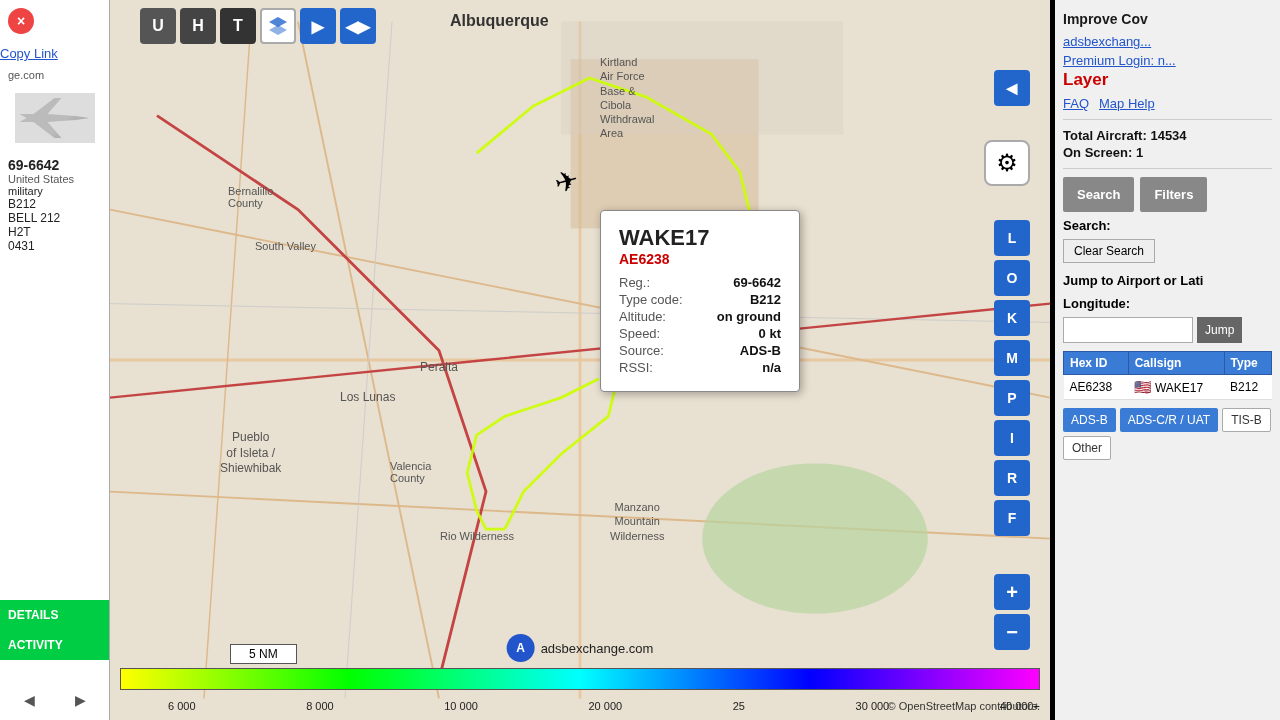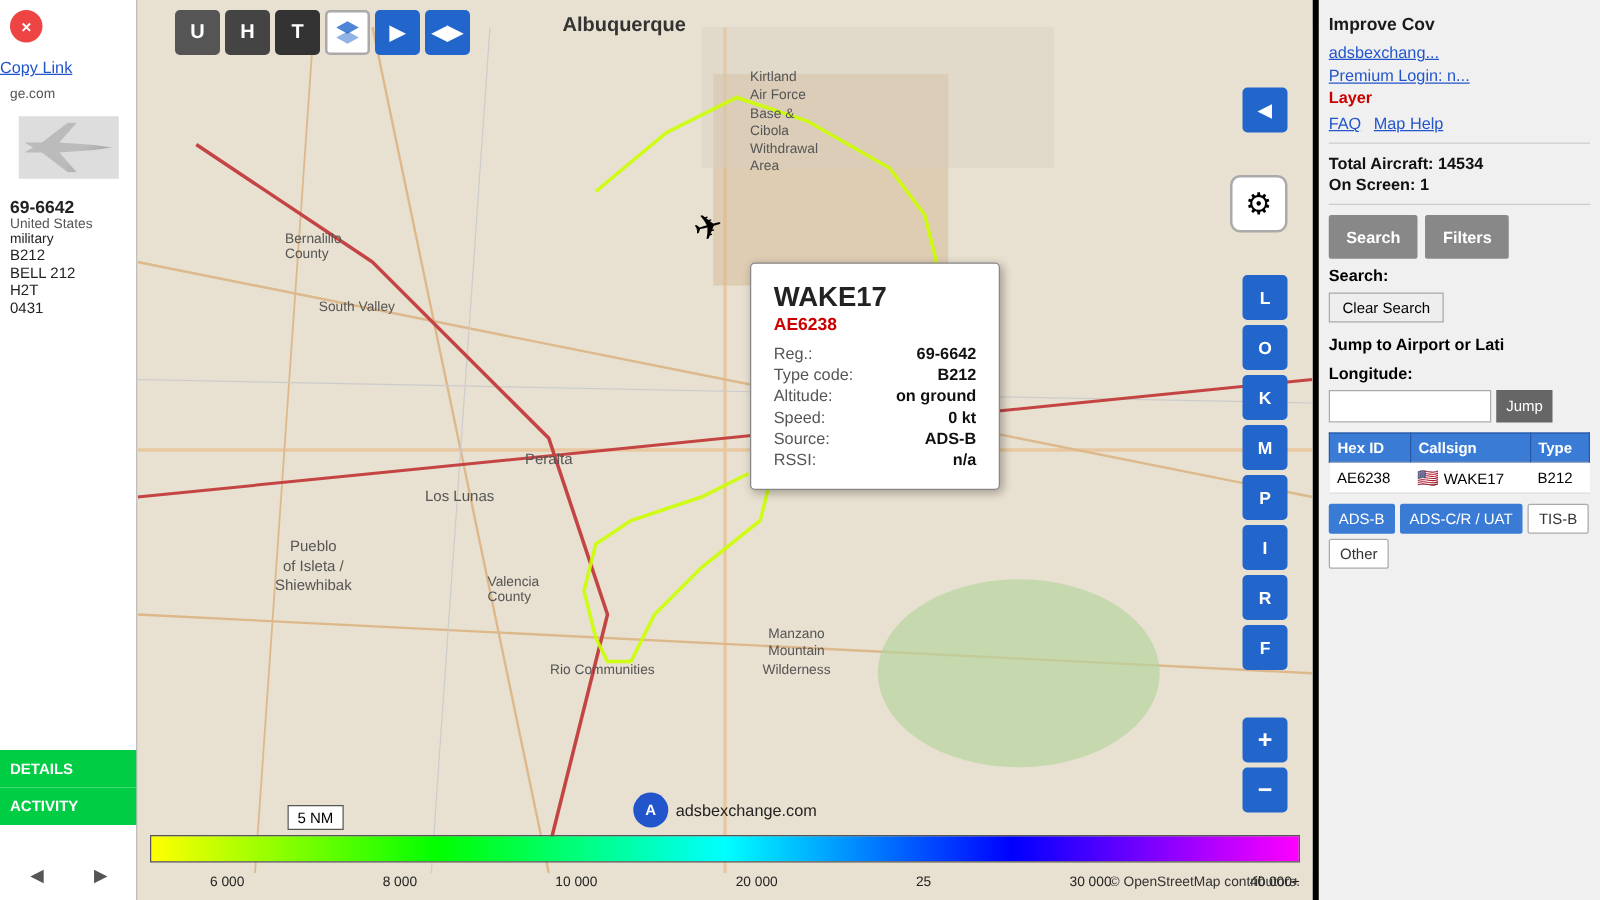--- a/index.html
+++ b/index.html
@@ -92,21 +92,21 @@
       z-index: 10;
     }
     .altitude-labels {
       position: absolute; bottom: 8px; left: 10px; right: 10px;
       display: flex; justify-content: space-between;
       font-size: 11px; color: #222; z-index: 11; padding-left: 48px;
     }
     .nm-box {
       position: absolute; bottom: 56px; left: 120px;
       background: white; border: 1px solid #555;
-      padding: 2px 7px; font-size: 12px; z-index: 12;
+      padding: 2px 18px; font-size: 12px; z-index: 12;
     }
     .copyright {
       position: absolute; bottom: 8px; right: 10px;
       font-size: 11px; color: #333; z-index: 12;
     }
 
     
     .aircraft-popup {
       position: absolute; top: 210px; left: 490px;
       background: white;
@@ -353,21 +353,21 @@
   <div style="position:absolute; top:12px; left:340px; font-size:16px; font-weight:bold; color:#333; z-index:10;text-align:center;">Albuquerque</div>
 
   <div style="position:absolute; top:55px; left:490px; font-size:11px; color:#555; text-align:left; line-height:1.3; z-index:10; width:130px;">
     Kirtland<br>Air Force<br>Base &amp;<br>Cibola<br>Withdrawal<br>Area
   </div>
   <div style="position:absolute; top:240px; left:145px; font-size:11px; color:#555; z-index:10;">South Valley</div>
   <div style="position:absolute; top:360px; left:310px; font-size:12px; color:#555; z-index:10;">Peralta</div>
   <div style="position:absolute; top:390px; left:230px; font-size:12px; color:#555; z-index:10;">Los Lunas</div>
   <div style="position:absolute; top:430px; left:110px; font-size:12px; color:#555; text-align:center; line-height:1.3; z-index:10;">Pueblo<br>of Isleta /<br>Shiewhibak</div>
   <div style="position:absolute; top:460px; left:280px; font-size:11px; color:#555; z-index:10;">Valencia<br>County</div>
-  <div style="position:absolute; top:530px; left:330px; font-size:11px; color:#555; z-index:10;">Rio Communities</div>
+  <div style="position:absolute; top:530px; left:330px; font-size:11px; color:#555; z-index:10;">Rio Wilderness</div>
   <div style="position:absolute; top:500px; left:500px; font-size:11px; color:#555; text-align:center; line-height:1.3; z-index:10;">Manzano<br>Mountain<br>Wilderness</div>
   <div style="position:absolute; top:185px; left:118px; font-size:11px; color:#555; z-index:10;">Bernalillo<br>County</div>
 
   <div class="map-toolbar">
     <button class="map-btn btn-u">U</button>
     <button class="map-btn btn-h">H</button>
     <button class="map-btn btn-t">T</button>
     <button class="map-btn btn-layer">
       <svg width="22" height="22" viewBox="0 0 22 22">
         <polygon points="11,2 20,7 11,12 2,7" fill="#2266cc" opacity="0.8"></polygon>
@@ -451,21 +451,21 @@
 
   <div class="copyright">
     <span>© OpenStreetMap contributors.</span>
   </div>
 </div>
 
 <div id="right-panel">
   <div class="panel-title">Improve Cov</div>
   <div class="panel-link">adsbexchang...</div>
   <div class="panel-link" style="margin-top:4px;">Premium Login: n...</div>
-  <div style="color:#c00; font-weight:bold; font-size:13px; margin-top:2px;">Layer</div>
+  <div style="color:#c00; font-weight:bold; font-size:17px; margin-top:2px;">Layer</div>
   <div class="panel-nav-links">
     <span class="panel-link">FAQ</span>
     <span class="panel-link">Map Help</span>
   </div>
   <hr class="panel-divider">
   <div class="panel-stat">
     <span>Total Aircraft:</span> <span>14534</span>
   </div>
   <div class="panel-stat">
     <span>On Screen:</span> <span>1</span>

